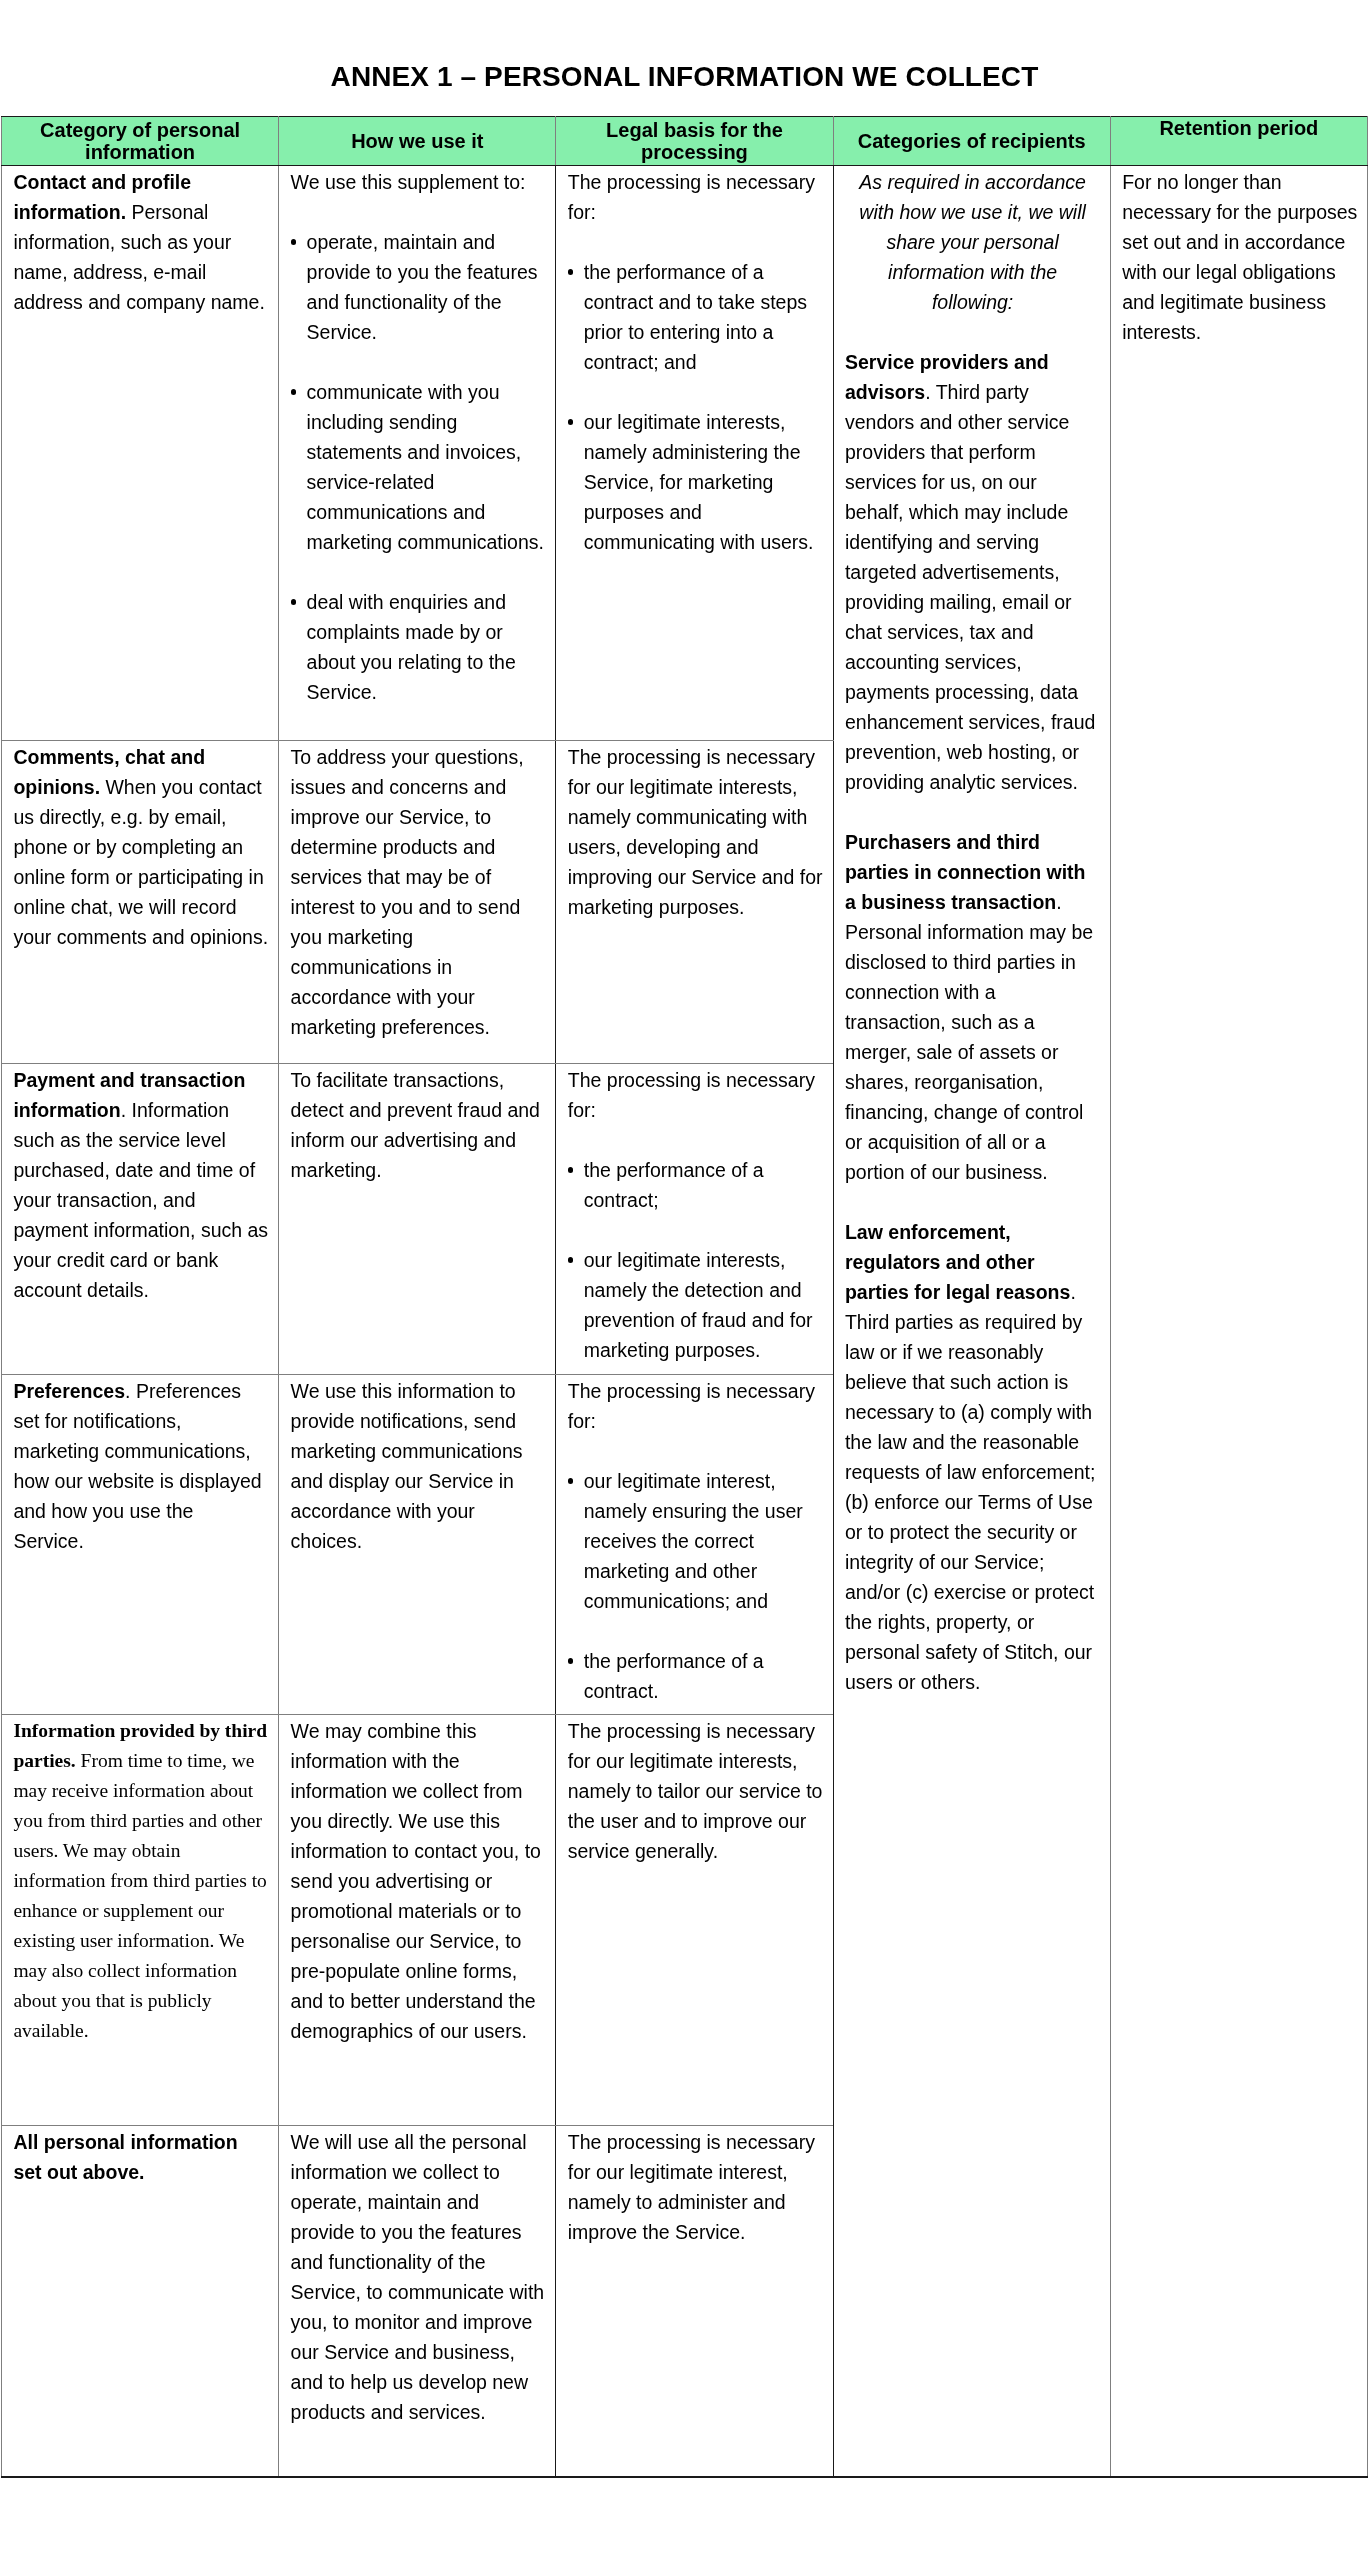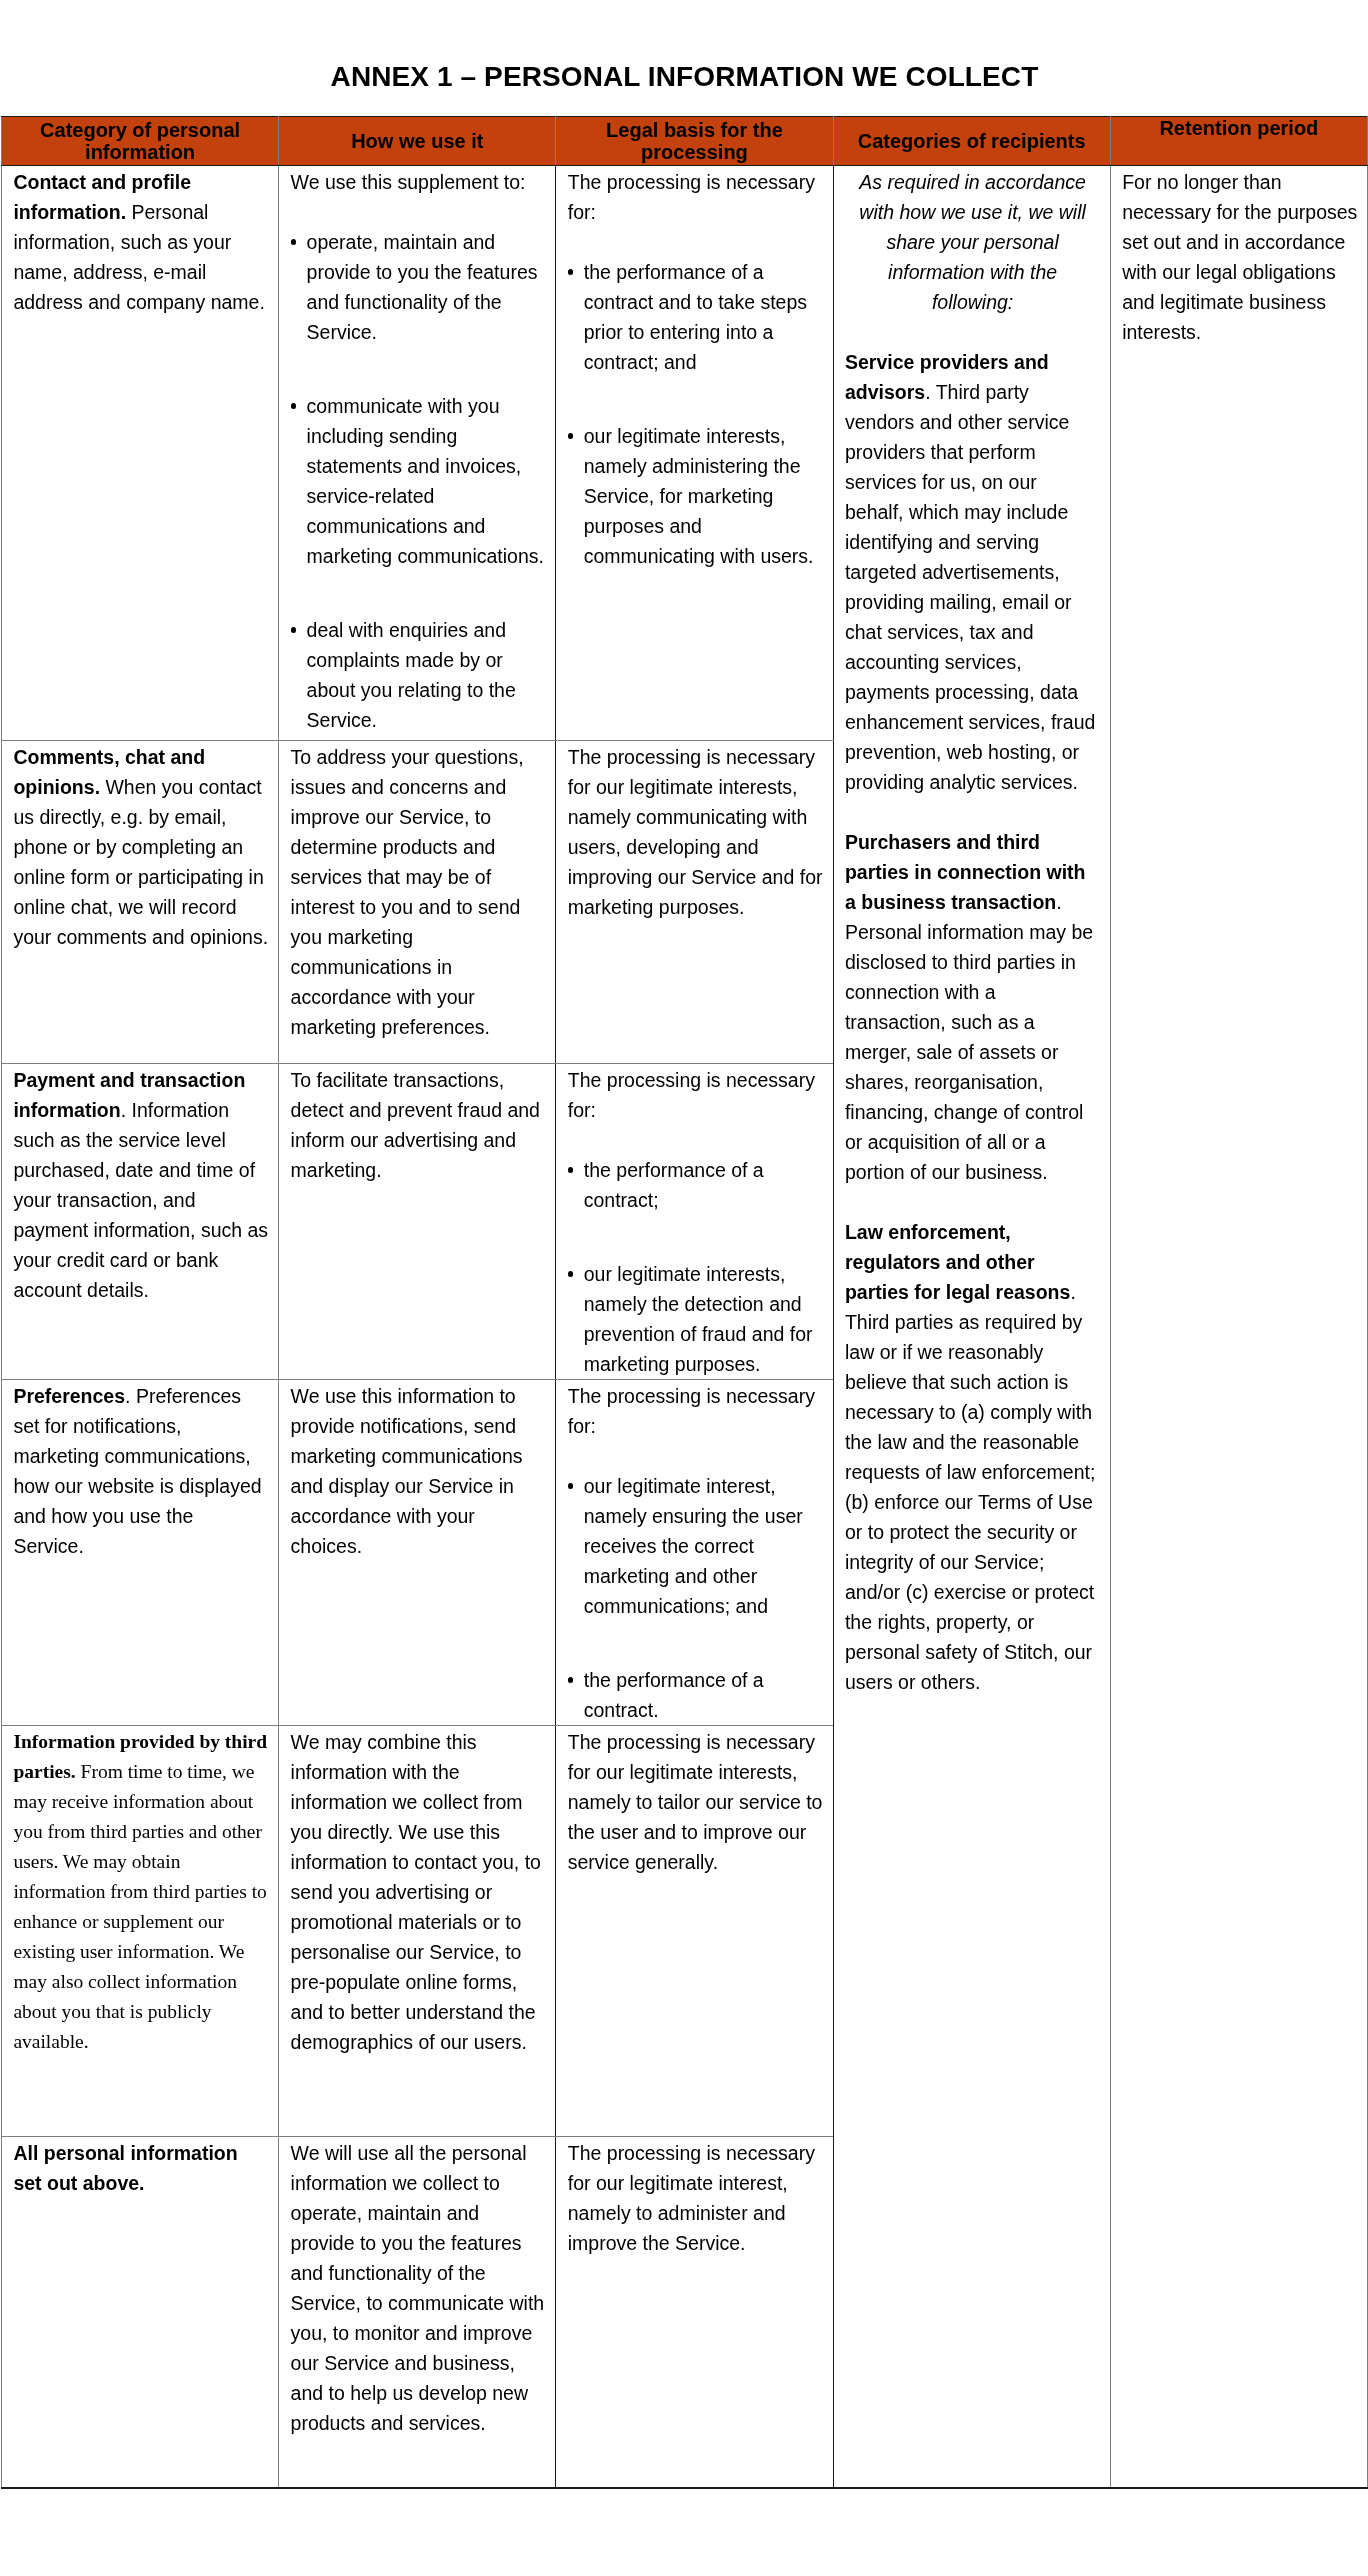--- a/index.html
+++ b/index.html
@@ -15,41 +15,41 @@
       position: absolute; top: 116px; left: 1px;
       width: 1367px; border-collapse: collapse; table-layout: fixed;
       font-size: 19.5px; line-height: 30px;
     }
     table.annex col.c1 { width: 277px; }
     table.annex col.c2 { width: 277px; }
     table.annex col.c3 { width: 277px; }
     table.annex col.c4 { width: 277px; }
     table.annex col.c5 { width: 257px; }
     th {
-      background: #c2410c; font-weight: bold; text-align: center; vertical-align: middle;
+      background: #86efac; font-weight: bold; text-align: center; vertical-align: middle;
       border: 1.9px solid #1a1a1a; border-left-color: #7f7f7f; border-right-color: #7f7f7f;
       font-size: 20px; line-height: 22px; height: 44px; padding: 1.9px 5.7px;
     }
     th.top { vertical-align: top; padding-top: 0; }
     td {
       vertical-align: top; padding: 1px 9.5px 0 11.4px;
       border-left: 1.9px solid #7f7f7f; border-right: 1.9px solid #7f7f7f;
       border-top: 1.9px solid #7f7f7f; border-bottom: 1.9px solid #7f7f7f;
     }
     td.dark-left { border-left-color: #1a1a1a; }
     td.dark-right { border-right-color: #1a1a1a; }
     tr.last td { border-bottom: 2.9px solid #1a1a1a; }
     td.span-col { border-bottom: 2.9px solid #1a1a1a; }
     .p { margin: 0; }
     .gap { height: 30px; }
     .b { font-weight: bold; }
     .i { font-style: italic; text-align: center; }
     ul.bul { list-style: none; margin: 0; padding: 0; }
     ul.bul li { position: relative; padding-left: 16px; }
-    ul.bul li + li { margin-top: 44px; }
+    ul.bul li + li { margin-top: 30px; }
     ul.bul li .dot {
       position: absolute; left: 0; top: 12.4px; width: 5.7px; height: 5.7px;
       border-radius: 50%; background: #000;
     }
     .h1 { height: 573px; }
     .h2 { height: 321px; }
     .h3 { height: 309px; }
     .h4 { height: 338px; }
     .h5 { height: 409px; font-family: Liberation Serif, serif; }
     .h6 { height: 349px; }

